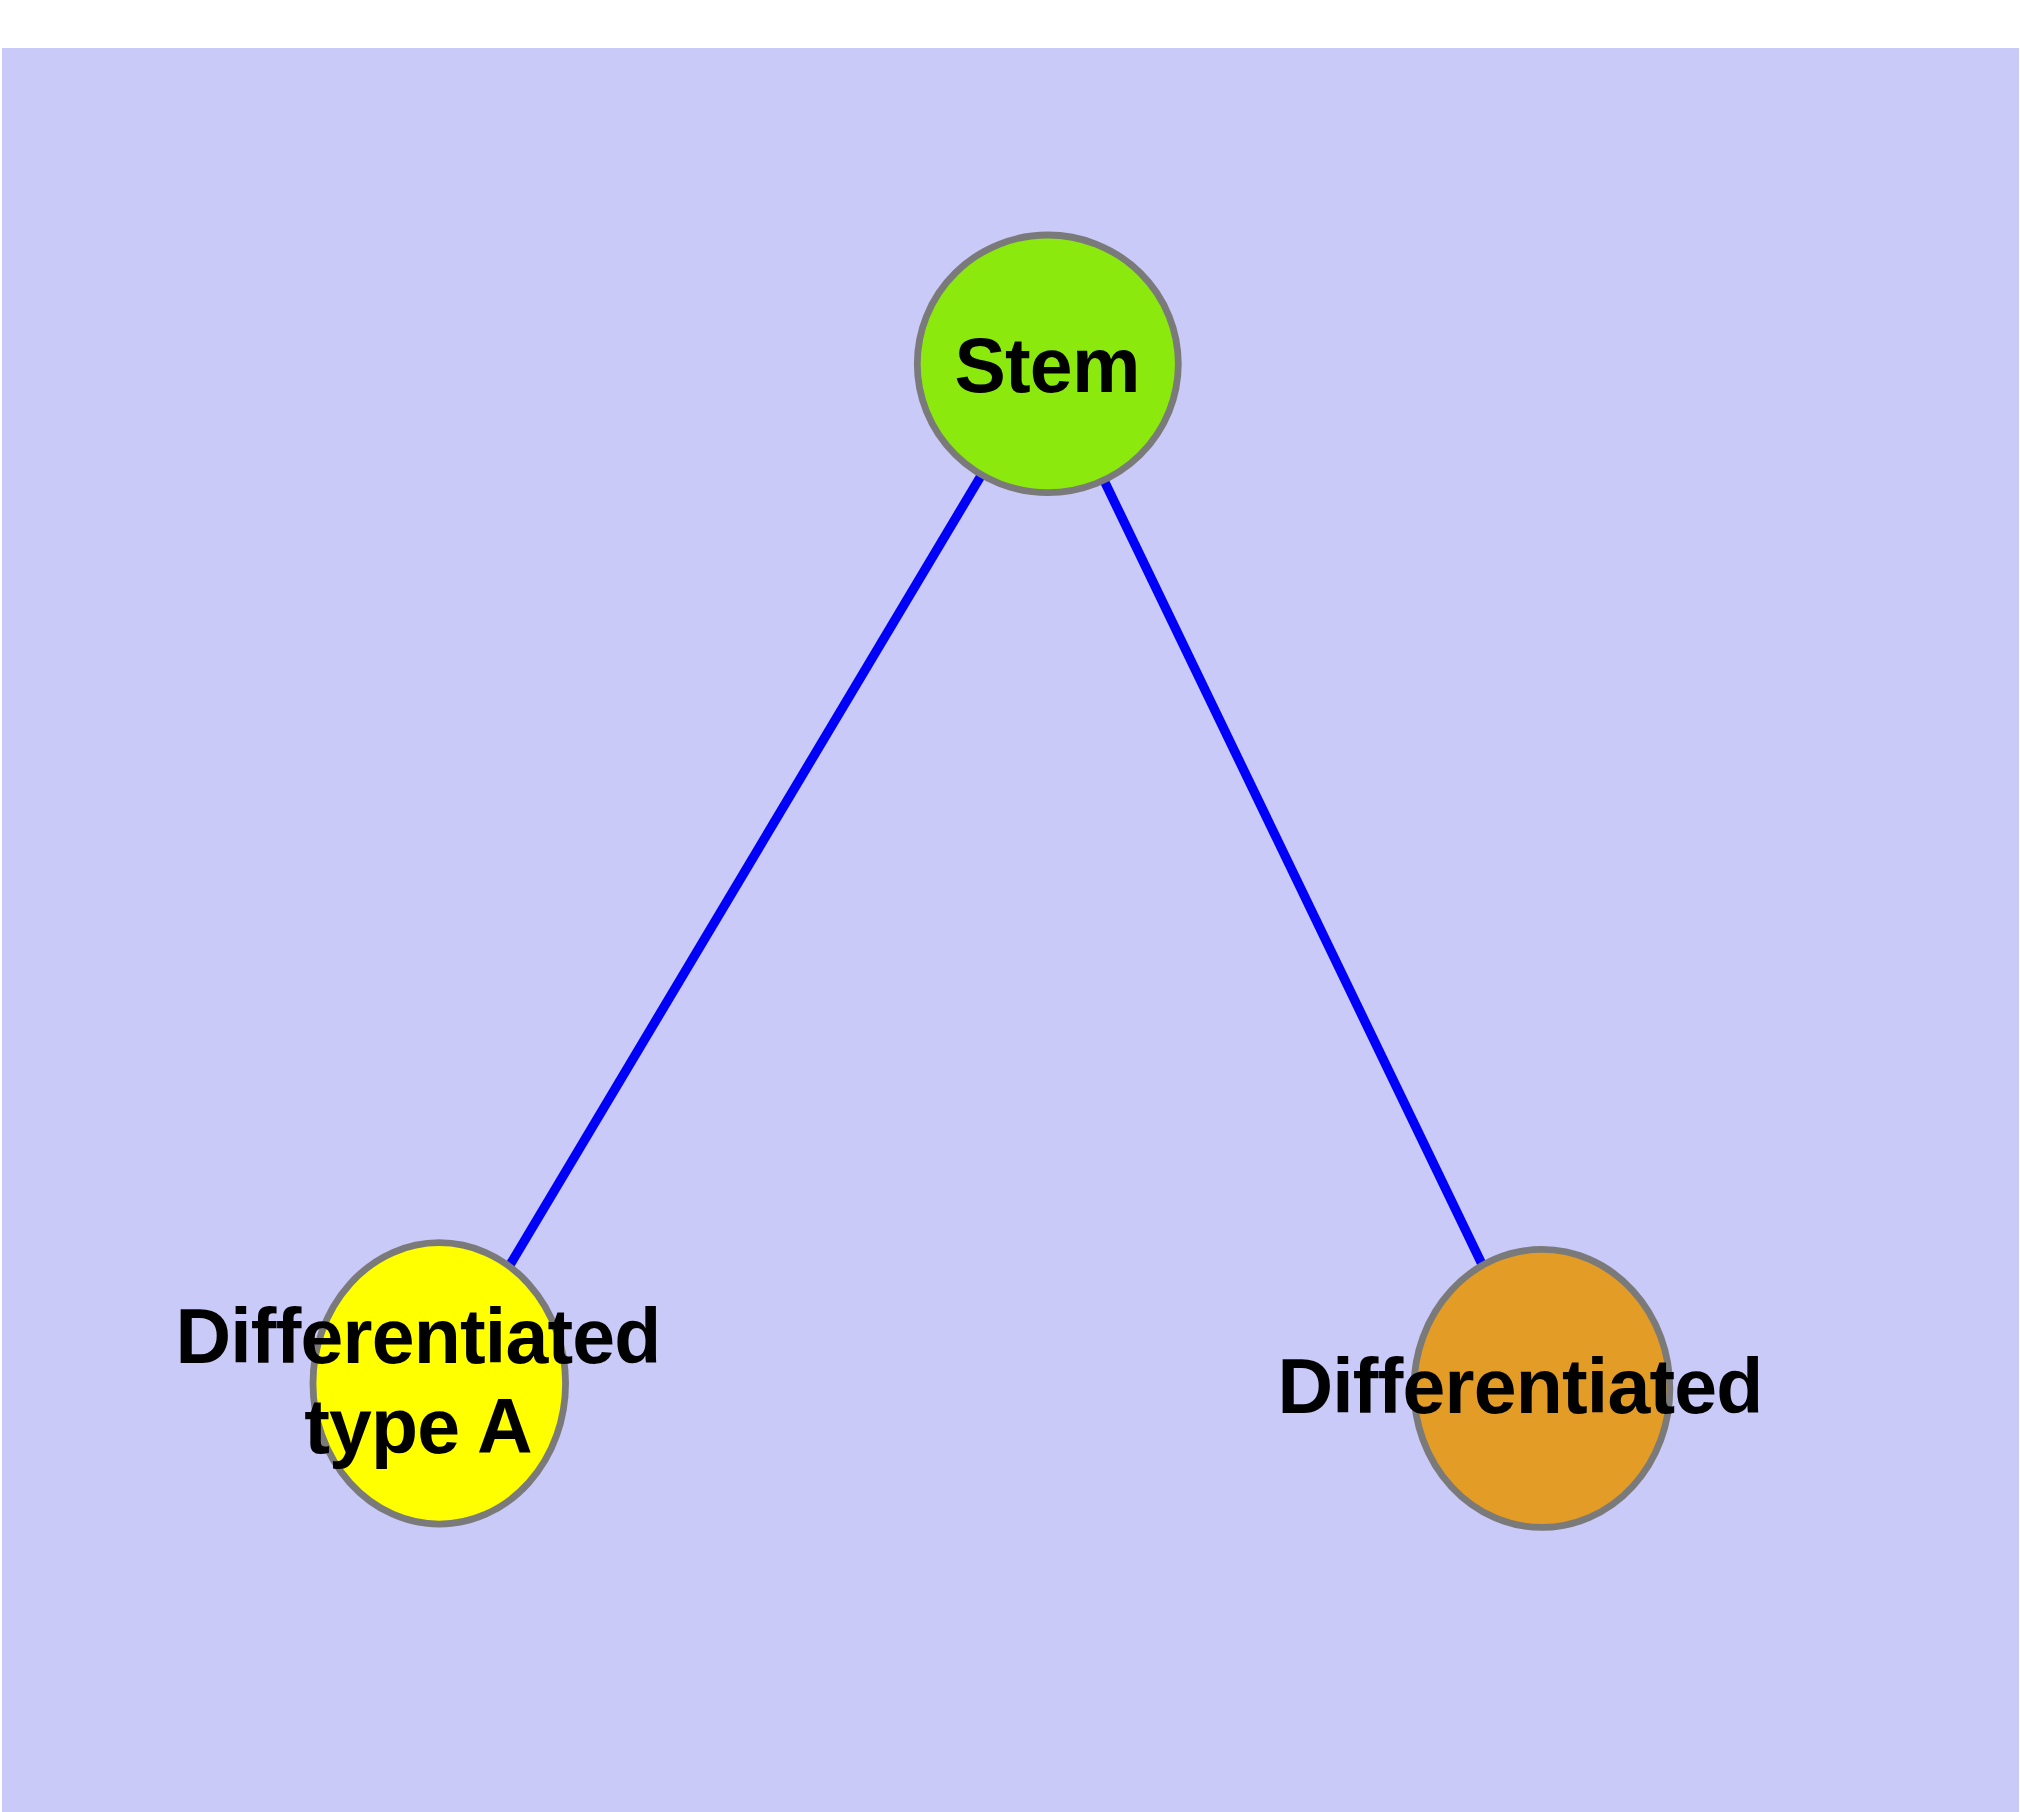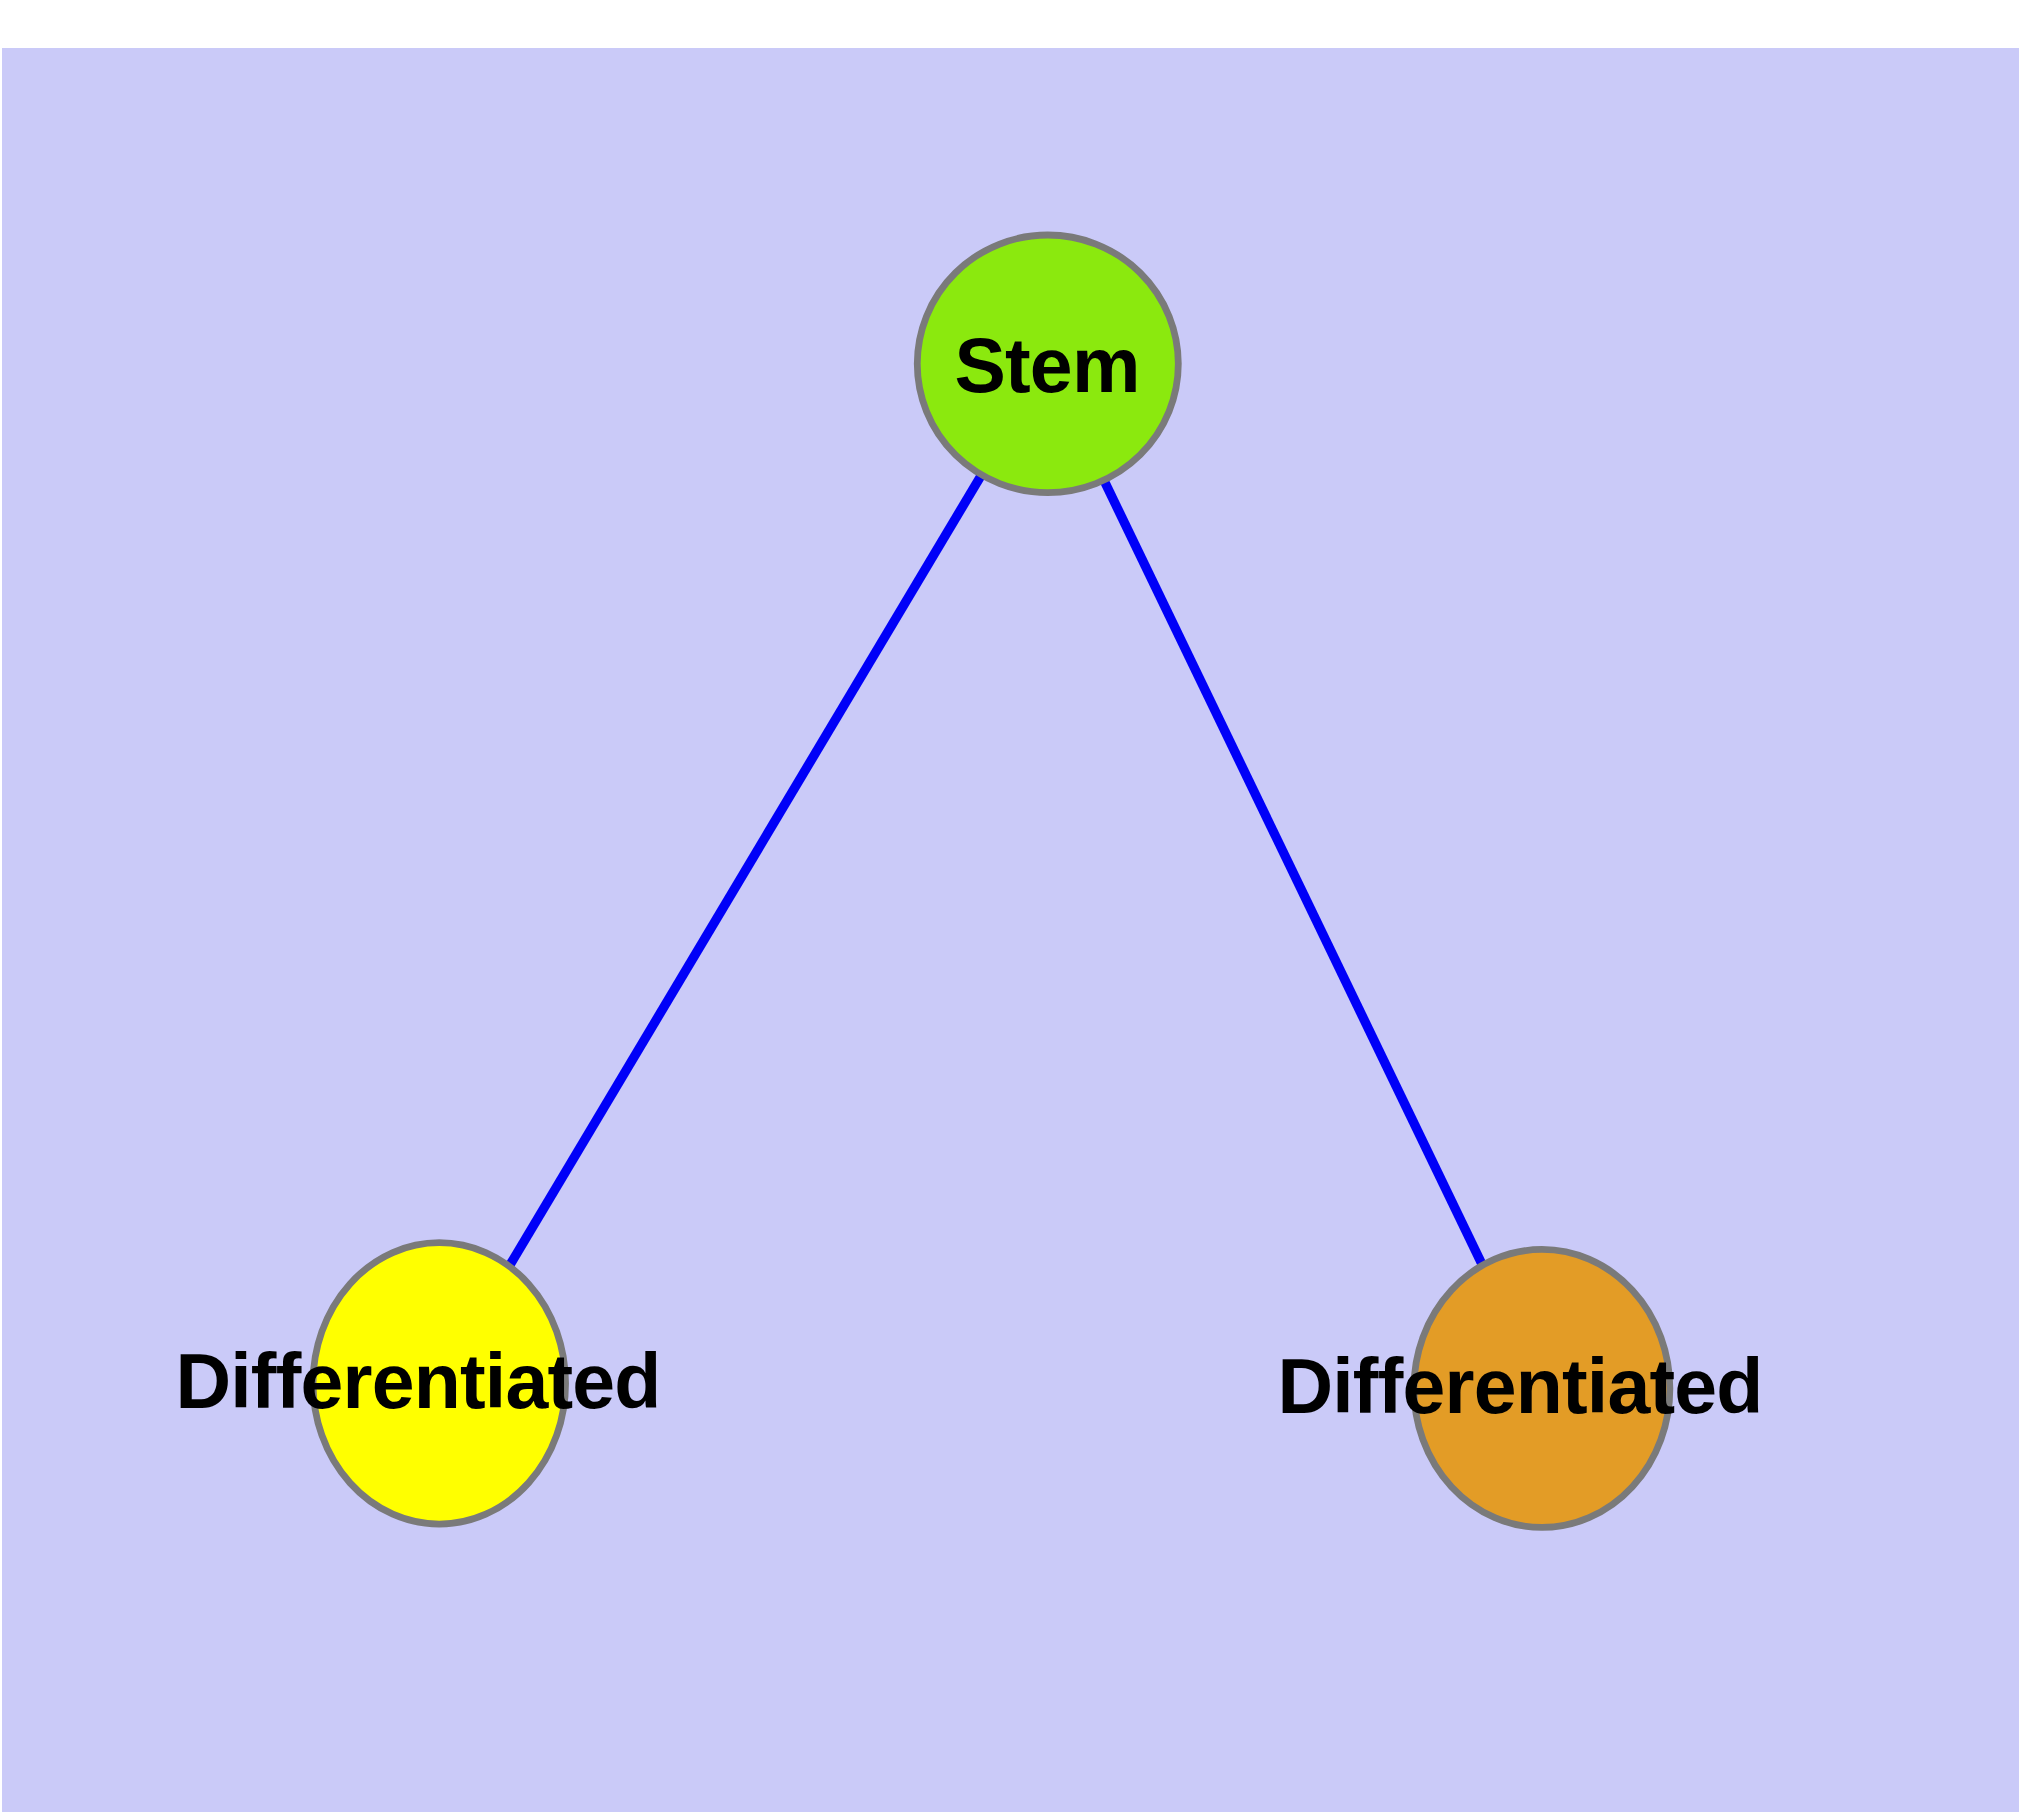--- a/index.html
+++ b/index.html
@@ -67,20 +67,21 @@
 
     <ellipse cx="1819" cy="1584" rx="151" ry="164" stroke-width="8" fill="#E39C26" stroke="#7A7A7A"></ellipse>
   </svg>
 
   <div class="node-label" id="label-stem">
     <div>Stem</div>
   </div>
 
   <div class="node-label" id="label-type-a">
     <div>Differentiated</div>
+    <div>type A</div>
   </div>
 
   <div class="node-label" id="label-type-b">
     <div>Differentiated</div>
   </div>
 
 </div>
 
 
 </body></html>

